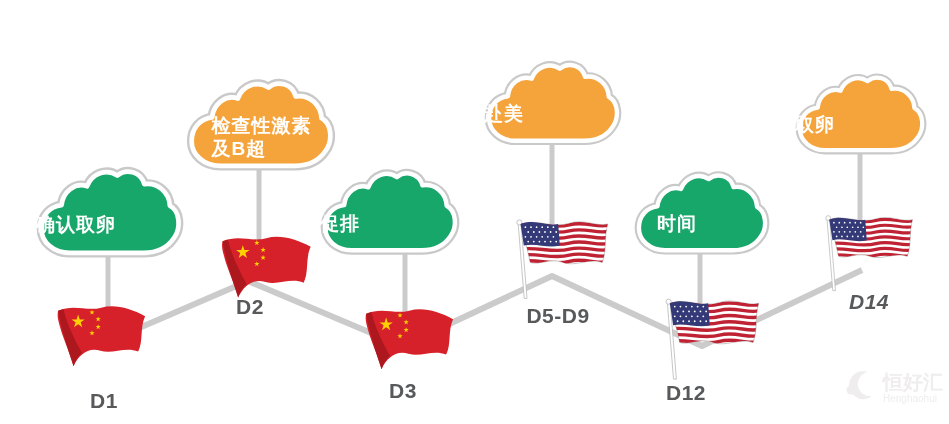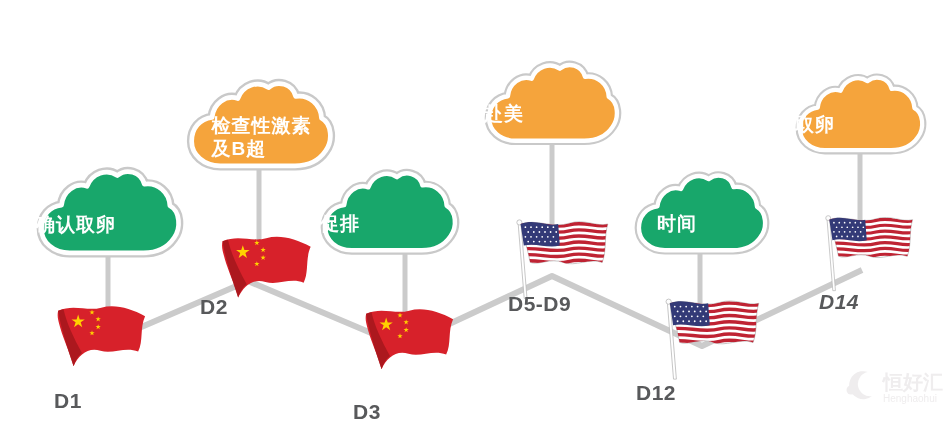--- a/index.html
+++ b/index.html
@@ -25,40 +25,40 @@
     color:#fff;font-weight:bold;font-size:19px;line-height:1.18;letter-spacing:1px;
   }
   .cloud-text.two{align-items:flex-start;padding-left:17%;}
 
   
   .flag{position:absolute;z-index:2;}
   .flag svg{width:100%;height:100%;display:block;}
 
   
   .day-label{
-    position:absolute;z-index:3;width:100px;text-align:left;
+    position:absolute;z-index:3;width:100px;text-align:center;
     font-weight:bold;font-size:21px;color:var(--label);letter-spacing:.5px;
   }
 
   
   .s1 .cloud{left:36px;top:164px;width:148px;height:101px;}
   .s1 .flag{left:52px;top:300px;width:100px;height:80px;}
   .s1 .day-label{left:54px;top:389px;}
 
   .s2 .cloud{left:186px;top:76px;width:150px;height:102px;}
   .s2 .flag{left:213px;top:232px;width:108px;height:78px;}
   .s2 .day-label{left:200px;top:295px;}
 
   .s3 .cloud{left:320px;top:166px;width:140px;height:96px;}
   .s3 .flag{left:360px;top:303px;width:100px;height:80px;}
-  .s3 .day-label{left:353px;top:400px;}
+  .s3 .day-label{left:353px;top:379px;}
 
   .s4 .cloud{left:484px;top:58px;width:138px;height:94px;}
   .s4 .flag{left:506px;top:216px;width:106px;height:88px;}
-  .s4 .day-label{left:508px;top:292px;}
+  .s4 .day-label{left:508px;top:304px;}
 
   .s5 .cloud{left:634px;top:168px;width:136px;height:94px;}
   .s5 .flag{left:656px;top:295px;width:106px;height:90px;}
   .s5 .day-label{left:636px;top:381px;}
 
   .s6 .cloud{left:795px;top:70px;width:132px;height:92px;}
   .s6 .flag{left:816px;top:212px;width:100px;height:84px;}
   .s6 .day-label{left:819px;top:290px;font-style:italic;}
 
   

